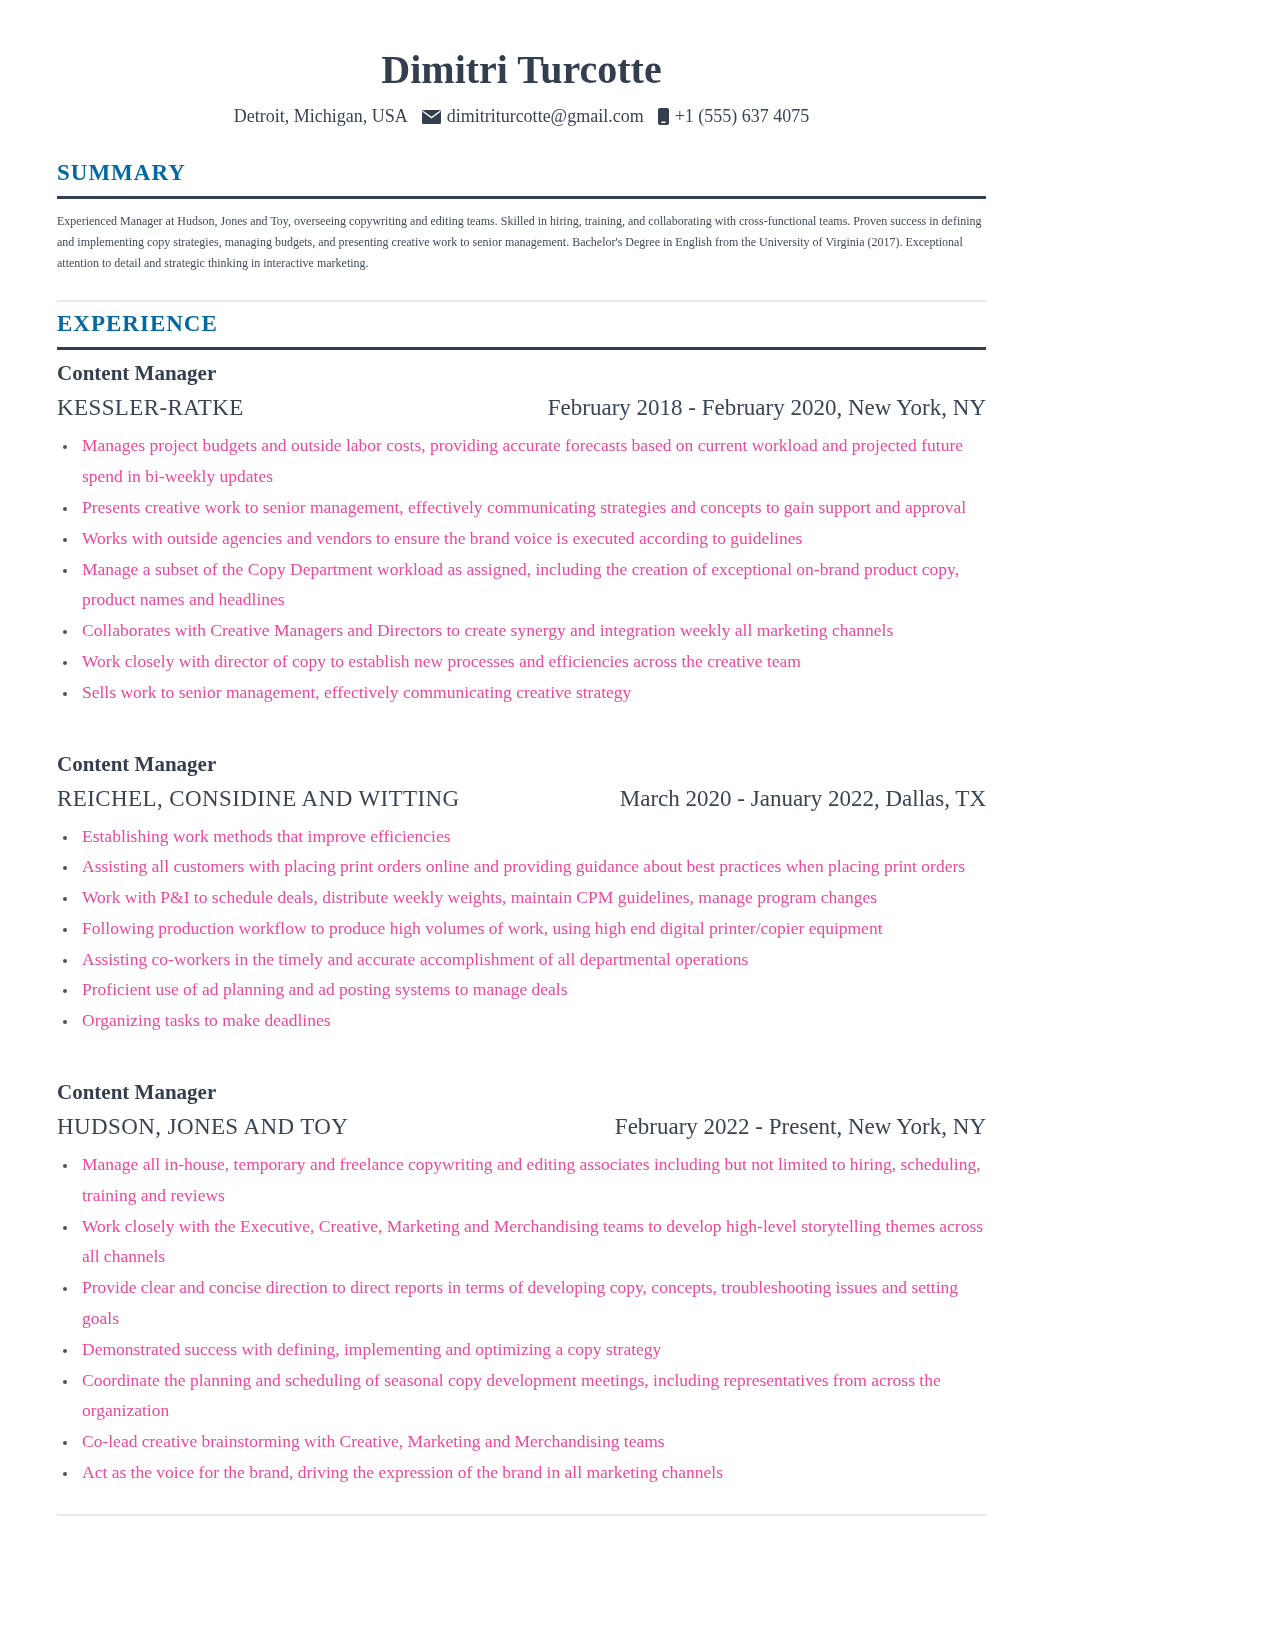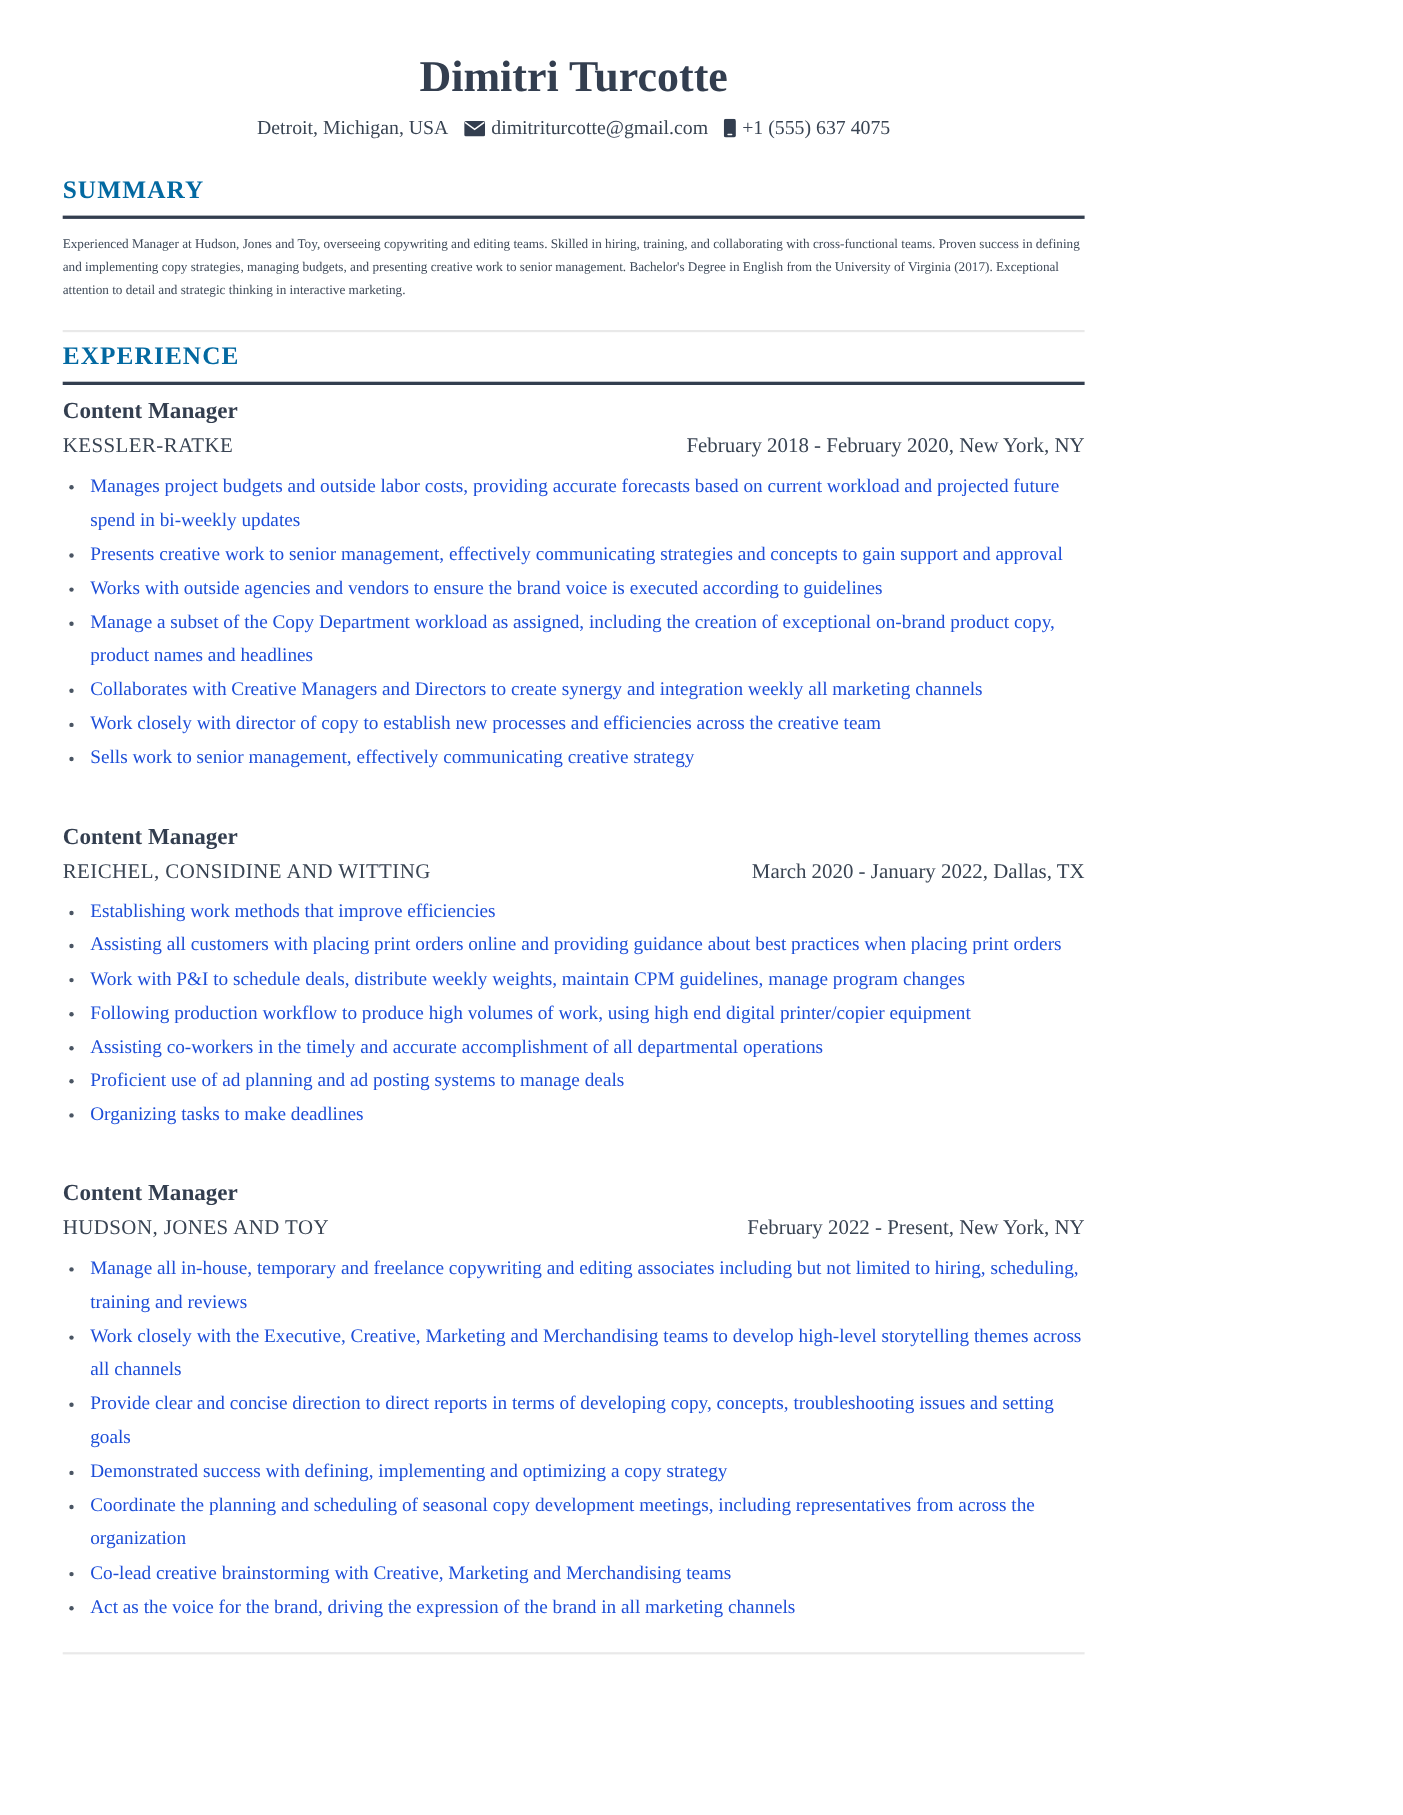--- a/index.html
+++ b/index.html
@@ -65,33 +65,33 @@
   .job-title {
     font-size: 21px;
     font-weight: bold;
     color: #333e4f;
   }
   .job-meta {
     margin-top: 9px;
     display: flex;
     justify-content: space-between;
     align-items: baseline;
-    font-size: 19px;
+    font-size: 23px;
     color: #394453;
   }
   .job-company { letter-spacing: 0.4px; }
   .job-bullets {
     margin-top: 9px;
     padding-left: 21px;
     list-style: disc outside;
   }
   .job-bullets li {
     font-size: 17.5px;
     line-height: 1.76;
-    color: #1d4ed8;
+    color: #ec4899;
     padding-left: 4px;
   }
   .job-bullets li::marker { color: #4a5563; font-size: 13px; }
   .bottom-rule { margin-top: 55px; }
 </style>
 </head>
 <body>
 
 <div class="page">
 

